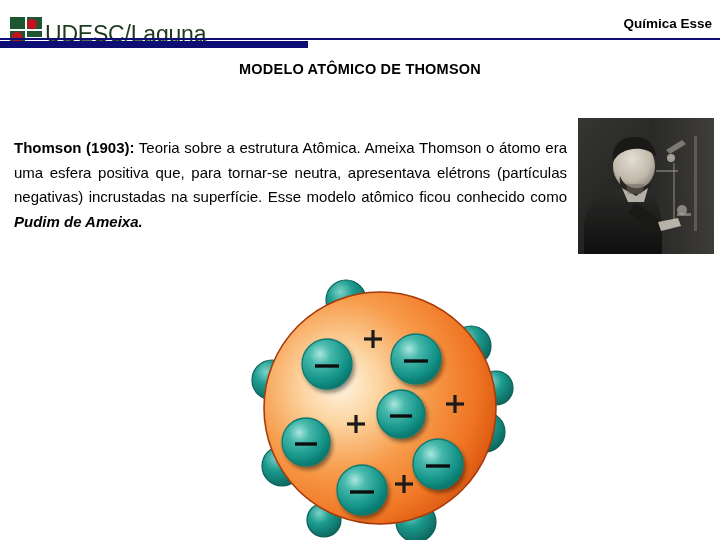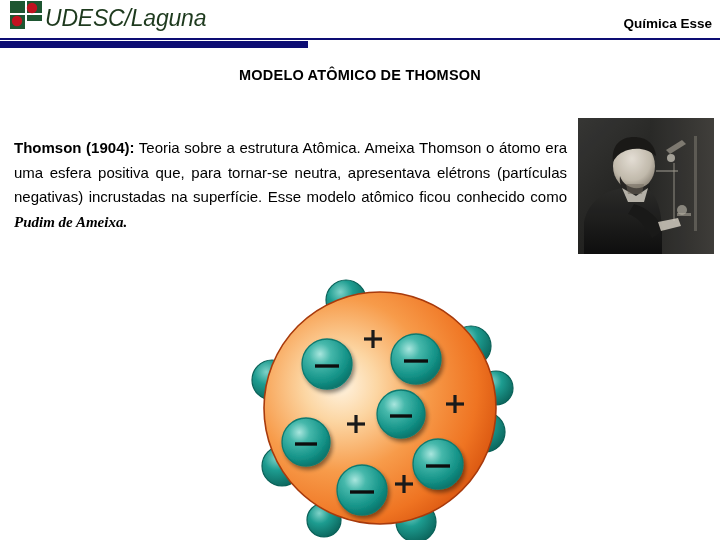--- a/index.html
+++ b/index.html
@@ -18,24 +18,23 @@
   
   #header {
     position: absolute;
     left: 0; top: 0;
     width: 720px;
     height: 56px;
   }
   #logo-block {
     position: absolute;
     left: 8px;
-    top: 0;
+    top: 16px;
     display: flex;
     align-items: flex-end;
-    font-style: italic;
   }
   #logo-mark {
     position: relative;
     width: 36px;
     height: 32px;
   }
   #logo-mark svg { display: block; }
   #logo-text {
     font-family: "Liberation Sans", sans-serif;
     font-size: 23px;
@@ -69,21 +68,21 @@
     top: 41px;
     width: 308px;
     height: 7px;
     background: #0d0d73;
   }
 
   
   #slide-title {
     position: absolute;
     left: 0;
-    top: 67px;
+    top: 61px;
     width: 720px;
     text-align: center;
     font-size: 14.5px;
     font-weight: bold;
     color: #000;
     letter-spacing: 0.2px;
   }
 
   
   #body-text {
@@ -91,21 +90,21 @@
     left: 14px;
     top: 136px;
     width: 553px;
     font-size: 15px;
     line-height: 24.5px;
     color: #000;
     text-align: justify;
     text-justify: inter-word;
   }
   #body-text .b { font-weight: bold; }
-  #body-text .bi { font-weight: bold; font-style: italic; font-family: Liberation Serif, serif; }
+  #body-text .bi { font-weight: bold; font-style: italic; }
 
   
   #thomson-photo {
     position: absolute;
     left: 578px;
     top: 118px;
     width: 136px;
     height: 136px;
     background: #2b2b2b;
     overflow: hidden;
@@ -142,21 +141,21 @@
   </div>
 
   <div id="course-title">Química Esse</div>
 
   <div id="rule-thin"></div>
   <div id="rule-thick"></div>
 </div>
 
 <div id="slide-title">MODELO ATÔMICO DE THOMSON</div>
 
-<div id="body-text"><span class="b">Thomson (1904):</span><span> Teoria sobre a estrutura Atômica. Ameixa Thomson o átomo era uma esfera positiva que, para tornar-se neutra, apresentava elétrons (partículas negativas) incrustadas na superfície.  Esse modelo atômico ficou conhecido como </span><span class="bi">Pudim de Ameixa</span><span class="bi">.</span></div>
+<div id="body-text"><span class="b">Thomson (1903):</span><span> Teoria sobre a estrutura Atômica. Ameixa Thomson o átomo era uma esfera positiva que, para tornar-se neutra, apresentava elétrons (partículas negativas) incrustadas na superfície.  Esse modelo atômico ficou conhecido como </span><span class="bi">Pudim de Ameixa</span><span class="bi">.</span></div>
 
 <div id="thomson-photo">
   <svg width="136" height="136" viewBox="0 0 136 136" aria-hidden="true">
     <defs>
       <linearGradient id="bgdk" x1="0" y1="0" x2="1" y2="1">
         <stop offset="0%" stop-color="#3a3a38"></stop>
         <stop offset="55%" stop-color="#232321"></stop>
         <stop offset="100%" stop-color="#141413"></stop>
       </linearGradient>
       <radialGradient id="faceg" cx="45%" cy="35%" r="70%">

